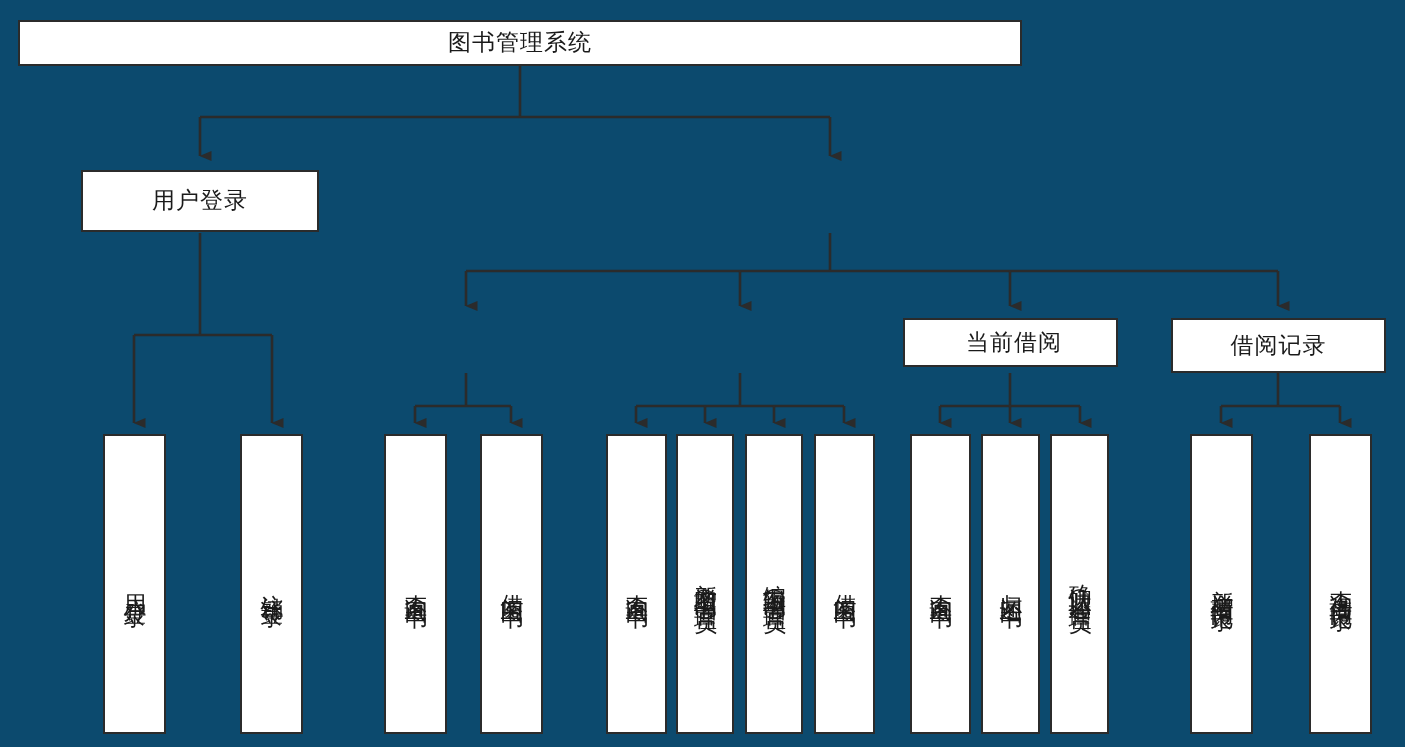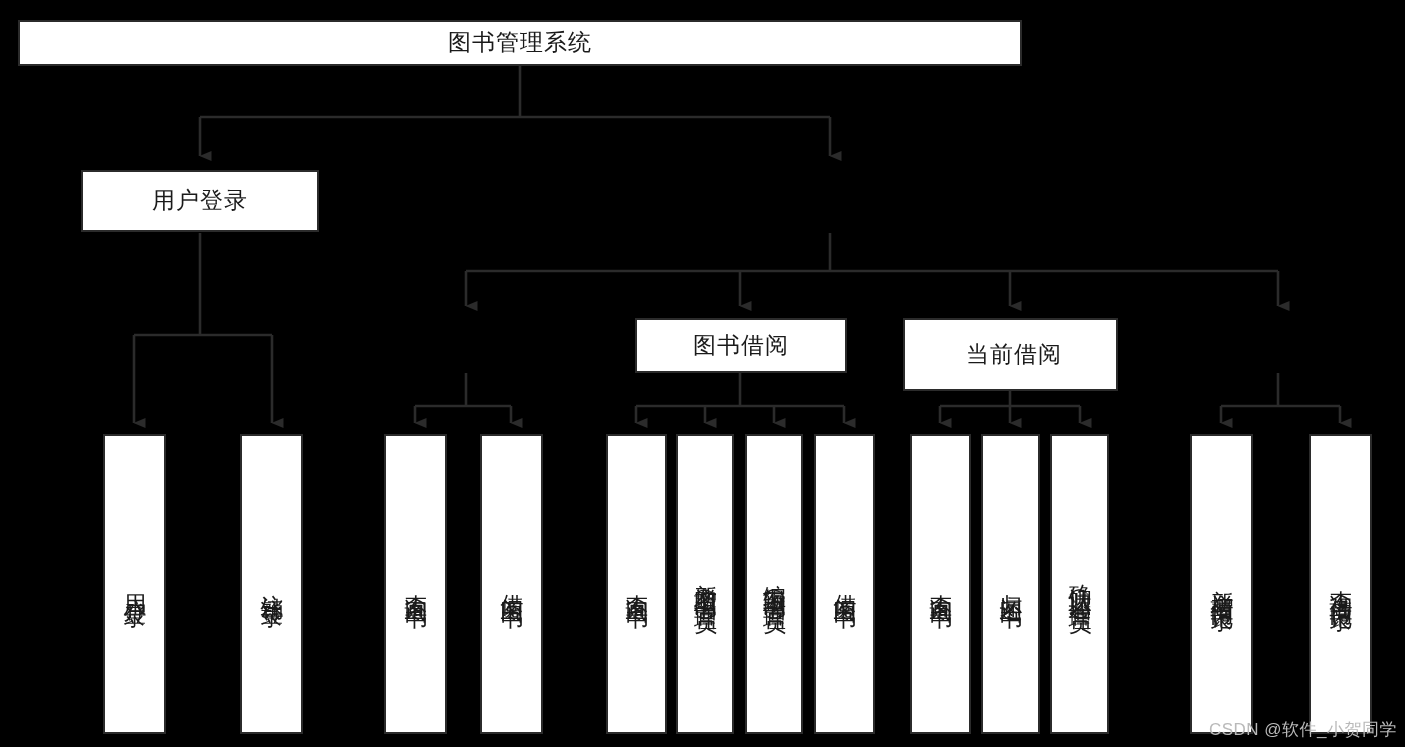--- a/index.html
+++ b/index.html
@@ -8,21 +8,21 @@
     padding: 0;
     background: #ffffff;
   }
   body {
     font-family: "Liberation Sans", "DejaVu Sans", sans-serif;
   }
   #canvas {
     position: relative;
     width: 1405px;
     height: 747px;
-    background: #000000;
+    background: #0c4a6e;
     overflow: hidden;
     text-align: right;
   }
   svg.connectors {
     position: absolute;
     left: 0;
     top: 0;
     width: 1405px;
     height: 747px;
     pointer-events: none;
@@ -122,28 +122,28 @@
   <div class="node node-h node-root" style="left:18px; top:20px; width:1004px; height:46px;">
     <span>图书管理系统</span>
   </div>
 
   <div class="node node-h" style="left:81px; top:170px; width:238px; height:62px;">
     <span>用户登录</span>
   </div>
 
 
 
-  <div class="node node-h" style="left:635px; top:318px; width:212px; height:55px;">
-    <span>图书借阅</span>
-  </div>
 
-  <div class="node node-h" style="left:903px; top:318px; width:215px; height:73px;padding-left:7px;">
+  <div class="node node-h" style="left:903px; top:318px; width:215px; height:49px;padding-left:7px;">
     <span>当前借阅</span>
   </div>
 
+  <div class="node node-h" style="left:1171px; top:318px; width:215px; height:55px;">
+    <span>借阅记录</span>
+  </div>
 
   <div class="node" style="left:103px; top:434px; width:63px; height:300px;">
     <span class="vwrap">用户登录</span>
   </div>
 
   <div class="node" style="left:240px; top:434px; width:63px; height:300px;">
     <span class="vwrap">注销登录</span>
   </div>
 
   <div class="node" style="left:384px; top:434px; width:63px; height:300px;">
@@ -183,15 +183,14 @@
   </div>
 
   <div class="node" style="left:1190px; top:434px; width:63px; height:300px;">
     <span class="vwrap">新增借阅记录</span>
   </div>
 
   <div class="node" style="left:1309px; top:434px; width:63px; height:300px;">
     <span class="vwrap">查询借阅记录</span>
   </div>
 
-  <div class="watermark">CSDN @软件_小贺同学</div>
 
 </div>
 
 </body></html>

